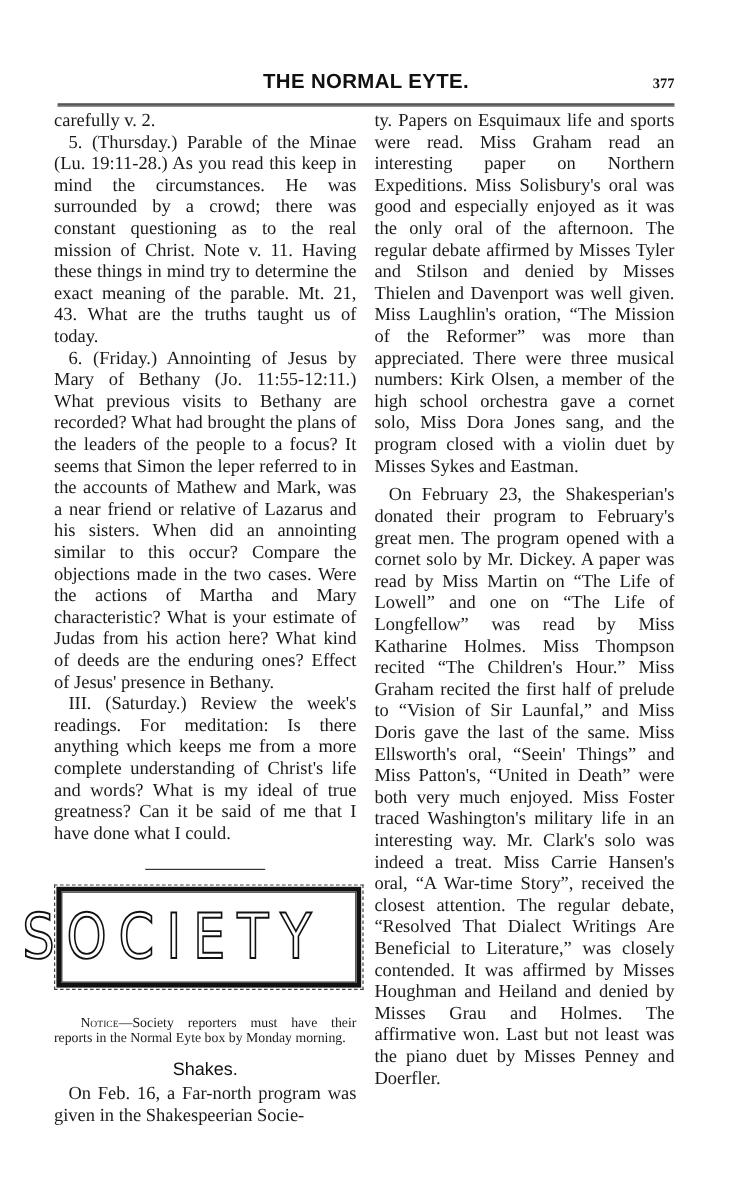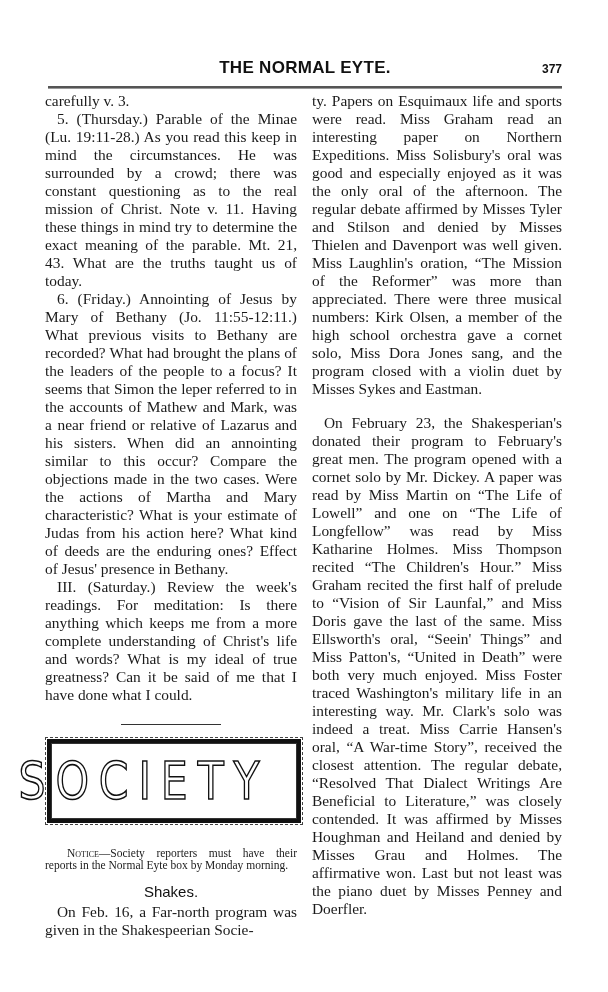--- a/index.html
+++ b/index.html
@@ -10,37 +10,37 @@
   .page { position: absolute; left: 0; top: 0; width: 608px; height: 992px; padding-left: 28px; }
   .running-head {
     position: absolute; top: 58px; left: 48px; width: 514px; height: 24px;
   }
   .running-title {
     position: absolute; left: 0; right: 0; top: 0; text-align: center;
     font-family: "Liberation Sans", "DejaVu Sans", sans-serif; font-weight: bold;
     font-size: 17px; letter-spacing: 0.3px; color: #111;
   }
   .page-number {
-    position: absolute; right: 0; top: 4px; font-family: Liberation Sans, sans-serif;
+    position: absolute; right: 0; top: 4px; font-family: Liberation Serif, serif;
     font-weight: bold; font-size: 12px; color: #111;
   }
   .head-rule {
     position: absolute; top: 86px; left: 48px; width: 514px; height: 2px;
     background: #555; border-bottom: 1px solid #999;
   }
   .column {
     position: absolute; top: 92px;
     font-family: "Liberation Serif", "DejaVu Serif", serif;
     font-size: 15.4px; line-height: 18px; text-align: justify; color: #1a1a1a;
   }
   .col-left { left: 45px; width: 252px; }
   .col-right { left: 312px; width: 250px; }
   .column p { margin: 0; text-indent: 12px; }
   .column p.noindent { text-indent: 0; }
-  .column p.spaced { margin-top: 16px; }
+  .column p.spaced { margin-top: 6px; }
   .short-rule {
     width: 100px; height: 1px; background: #333; margin: 20px auto 14px auto;
   }
   .society-box {
     width: 246px; height: 76px; margin-left: 2px; border: 4px solid #111;
     box-shadow: 0 0 0 1px #333 inset; display: flex; align-items: center; justify-content: flex-end;
     position: relative;
   }
   .society-box::before {
     content: ""; position: absolute; inset: -6px; border: 1px dashed #444; pointer-events: none;
@@ -66,21 +66,21 @@
 
 <div class="page">
 
   <div class="running-head">
     <div class="running-title">THE NORMAL EYTE.</div>
     <div class="page-number">377</div>
   </div>
   <div class="head-rule"></div>
 
   <div class="column col-left">
-    <p class="noindent">carefully v. 3.</p>
+    <p class="noindent">carefully v. 2.</p>
     <p>5. (Thursday.) Parable of the Minae (Lu. 19:11-28.) As you read this keep in mind the circumstances. He was surrounded by a crowd; there was constant questioning as to the real mission of Christ. Note v. 11. Having these things in mind try to determine the exact meaning of the parable. Mt. 21, 43. What are the truths taught us of today.</p>
     <p>6. (Friday.) Annointing of Jesus by Mary of Bethany (Jo. 11:55-12:11.) What previous visits to Bethany are recorded? What had brought the plans of the leaders of the people to a focus? It seems that Simon the leper referred to in the accounts of Mathew and Mark, was a near friend or relative of Lazarus and his sisters. When did an annointing similar to this occur? Compare the objections made in the two cases. Were the actions of Martha and Mary characteristic? What is your estimate of Judas from his action here? What kind of deeds are the enduring ones? Effect of Jesus' presence in Bethany.</p>
     <p>III. (Saturday.) Review the week's readings. For meditation: Is there anything which keeps me from a more complete understanding of Christ's life and words? What is my ideal of true greatness? Can it be said of me that I have done what I could.</p>
 
     <div class="short-rule"></div>
 
     <div class="society-box">
       <span class="society-title">SOCIETY</span>
     </div>
 

